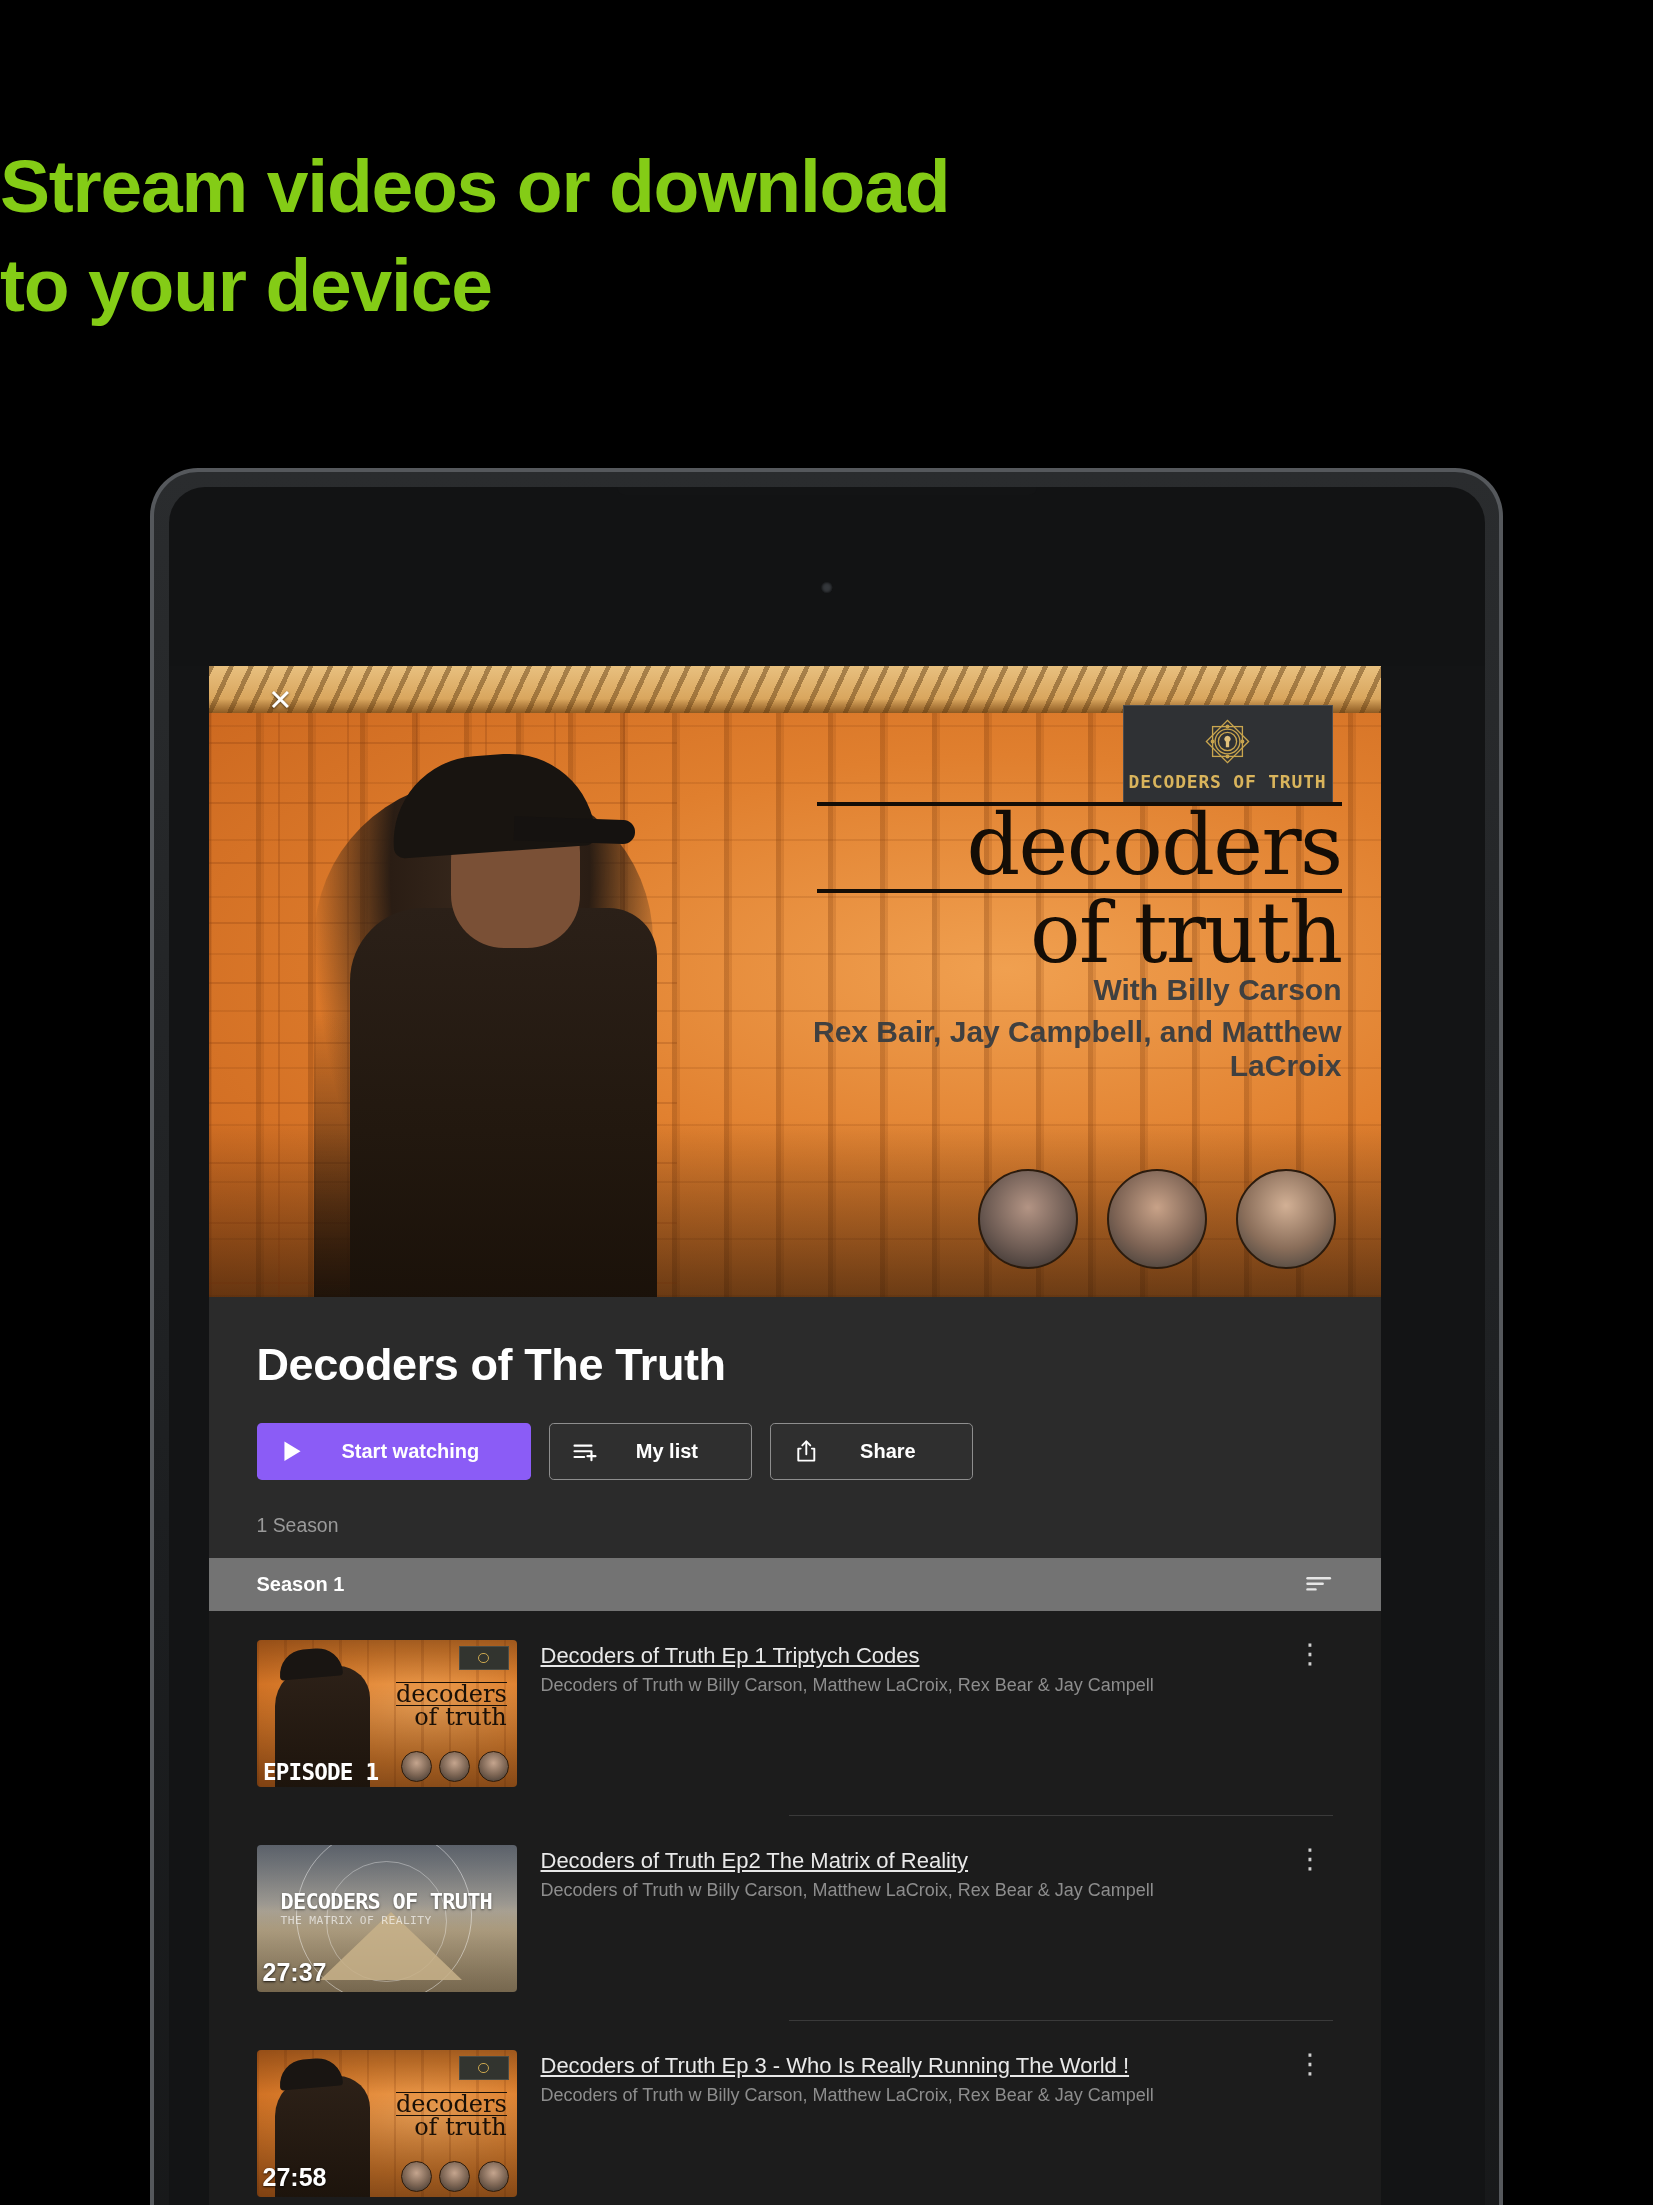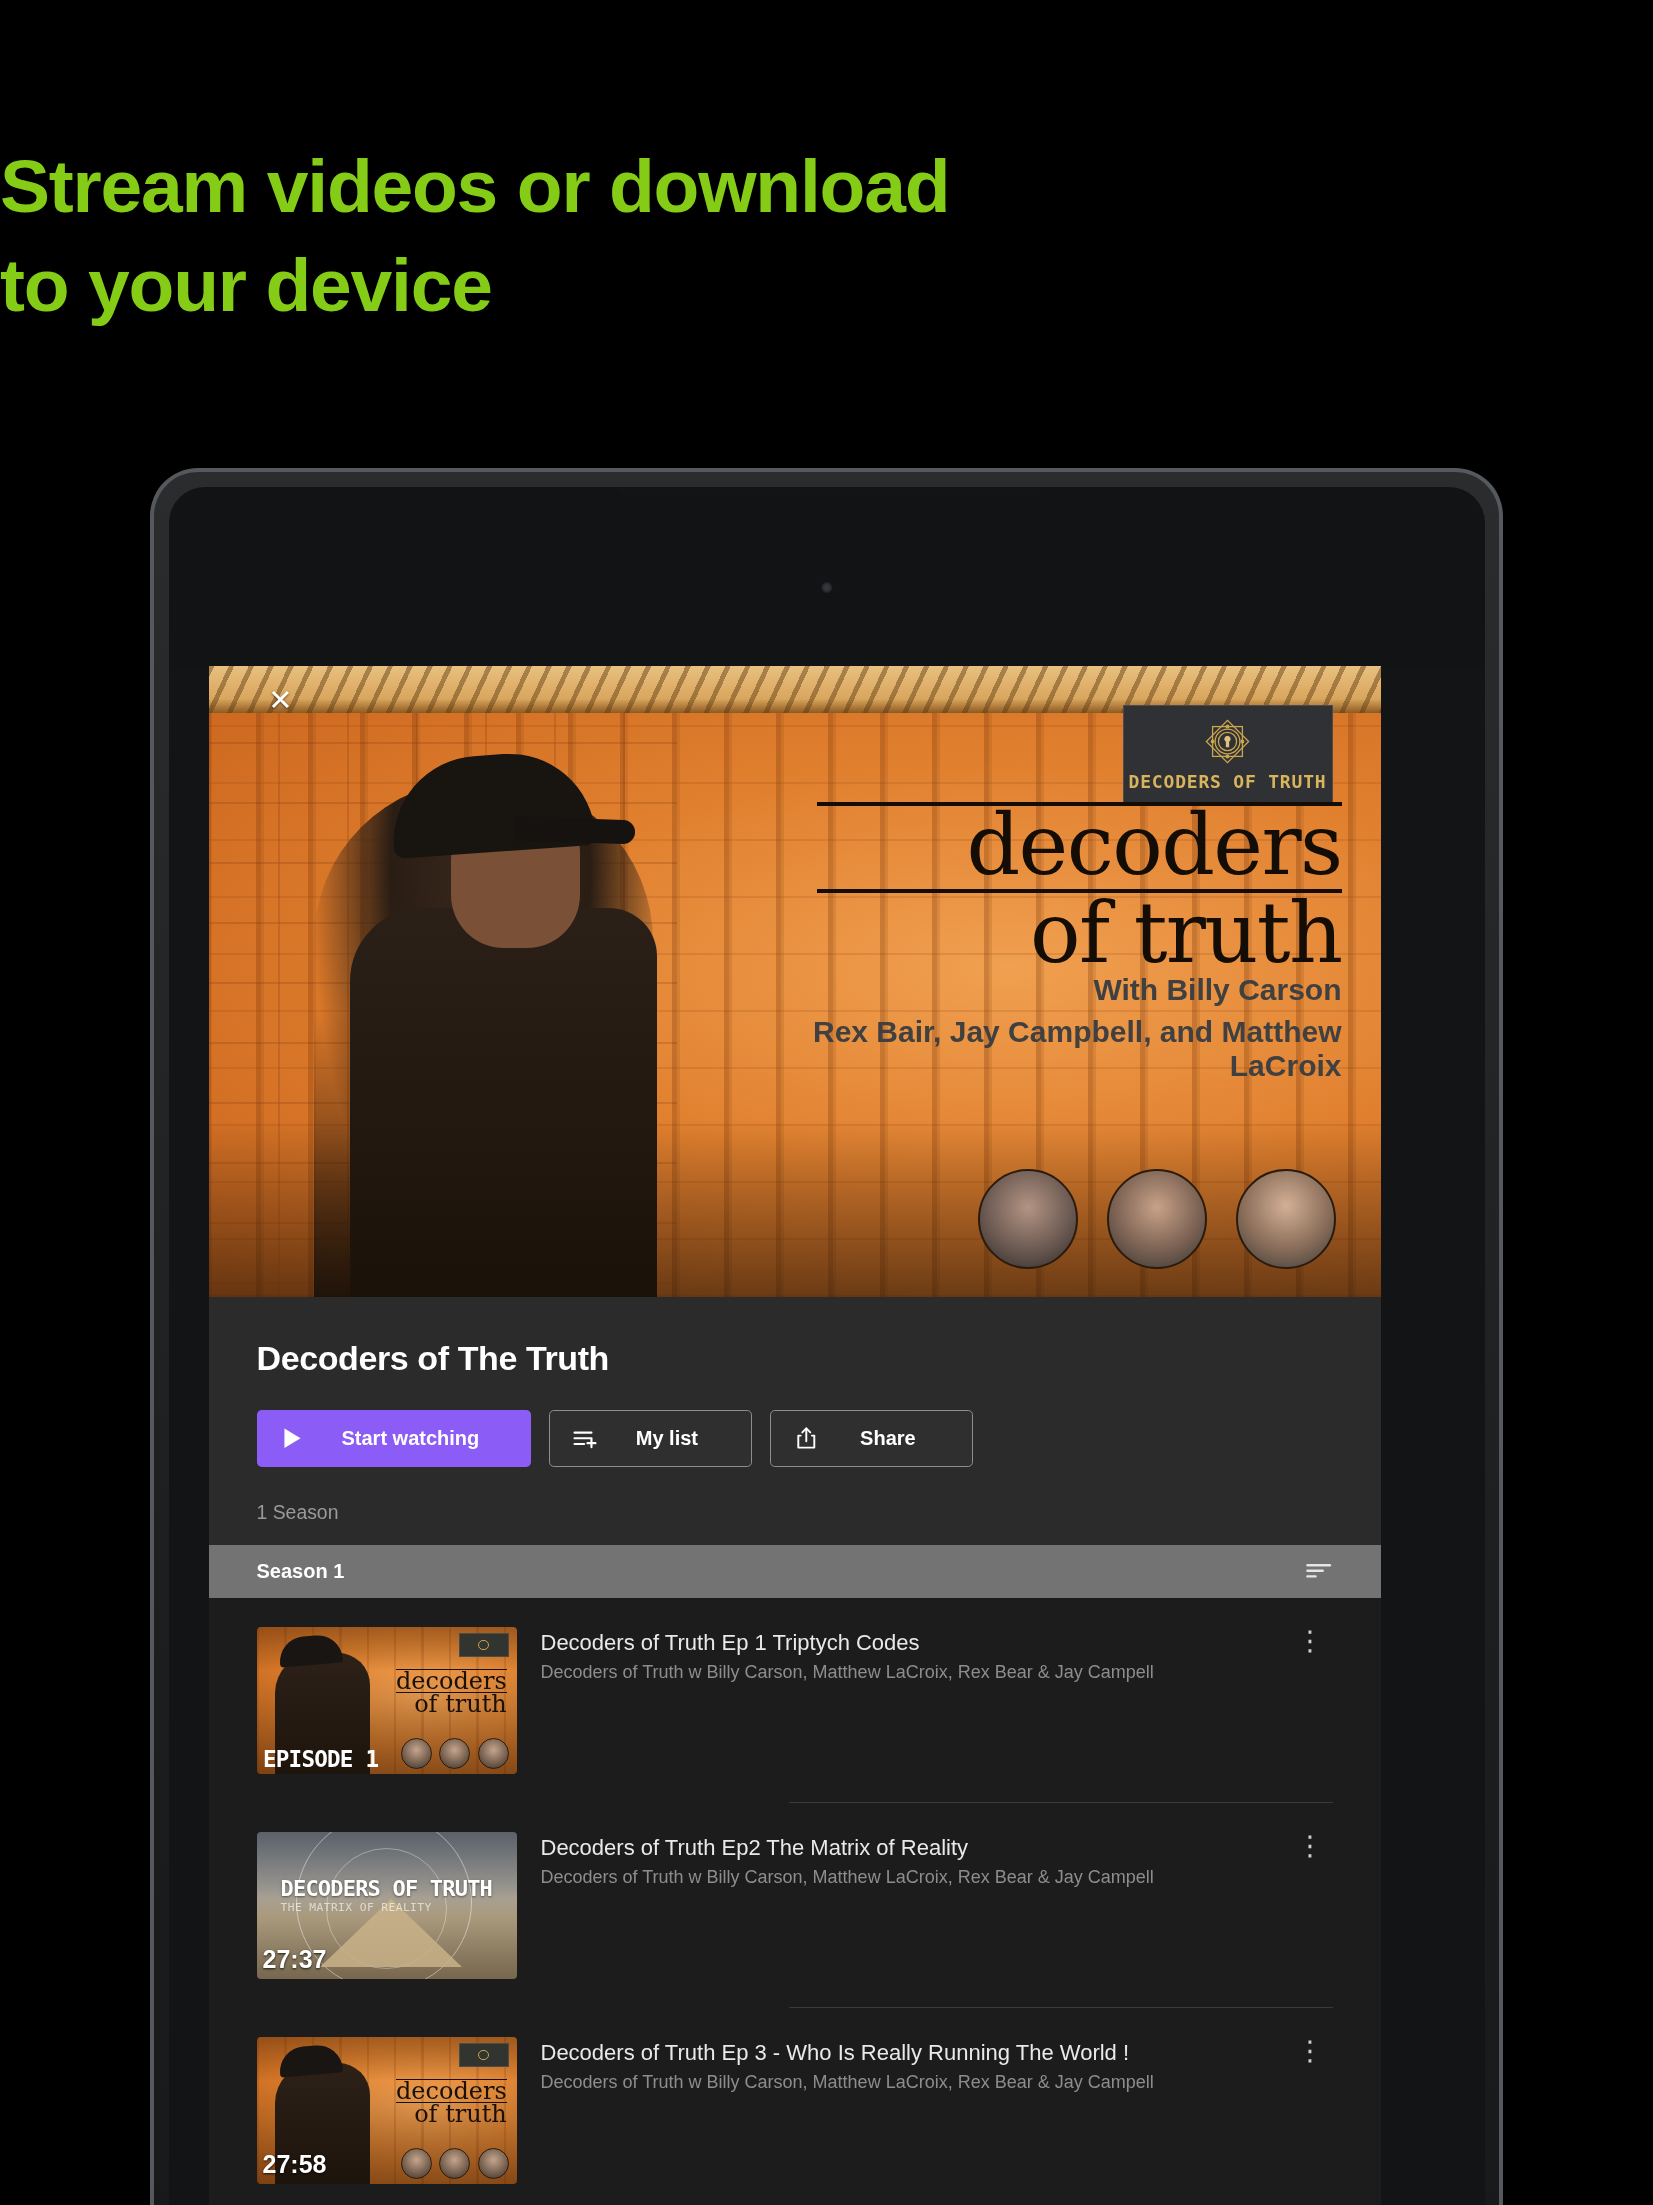--- a/index.html
+++ b/index.html
@@ -208,21 +208,21 @@
     font-weight:400;
   }
 
   
   .detail {
     background:#2b2b2b;
     padding:42px 48px 0 48px;
   }
   .show-title {
     color:#fff;
-    font-size:34px;
+    font-size:45px;
     font-weight:700;
     letter-spacing:-0.4px;
   }
   .actions {
     display:flex;
     gap:18px;
     margin-top:32px;
   }
   .btn {
     height:57px;
@@ -366,21 +366,21 @@
   .thumb-desert .sub {
     position:absolute; left:24px; top:69px;
     color:rgba(255,255,255,.62); font-size:11.3px; letter-spacing:0.4px;
     font-family:"DejaVu Sans Mono", monospace;
   }
   .epmeta {
     flex:1;
     padding:3.2px 0 0 24px;
     min-width:0;
   }
-  .eptitle { color:#e9e9e9; font-size:22px; font-weight:400; }
+  .eptitle { color:#e9e9e9; font-size:22px; font-weight:400;text-decoration:underline; }
   .epsub { color:#8d8d8d; font-size:18px; margin-top:6.5px; }
   .epmore {
     width:45px; flex:none;
     color:#cfcfcf; font-size:27.4px;
     text-align:center; line-height:.8;
     padding-top:3.2px;
     letter-spacing:0;
   }
 </style>
 </head>

